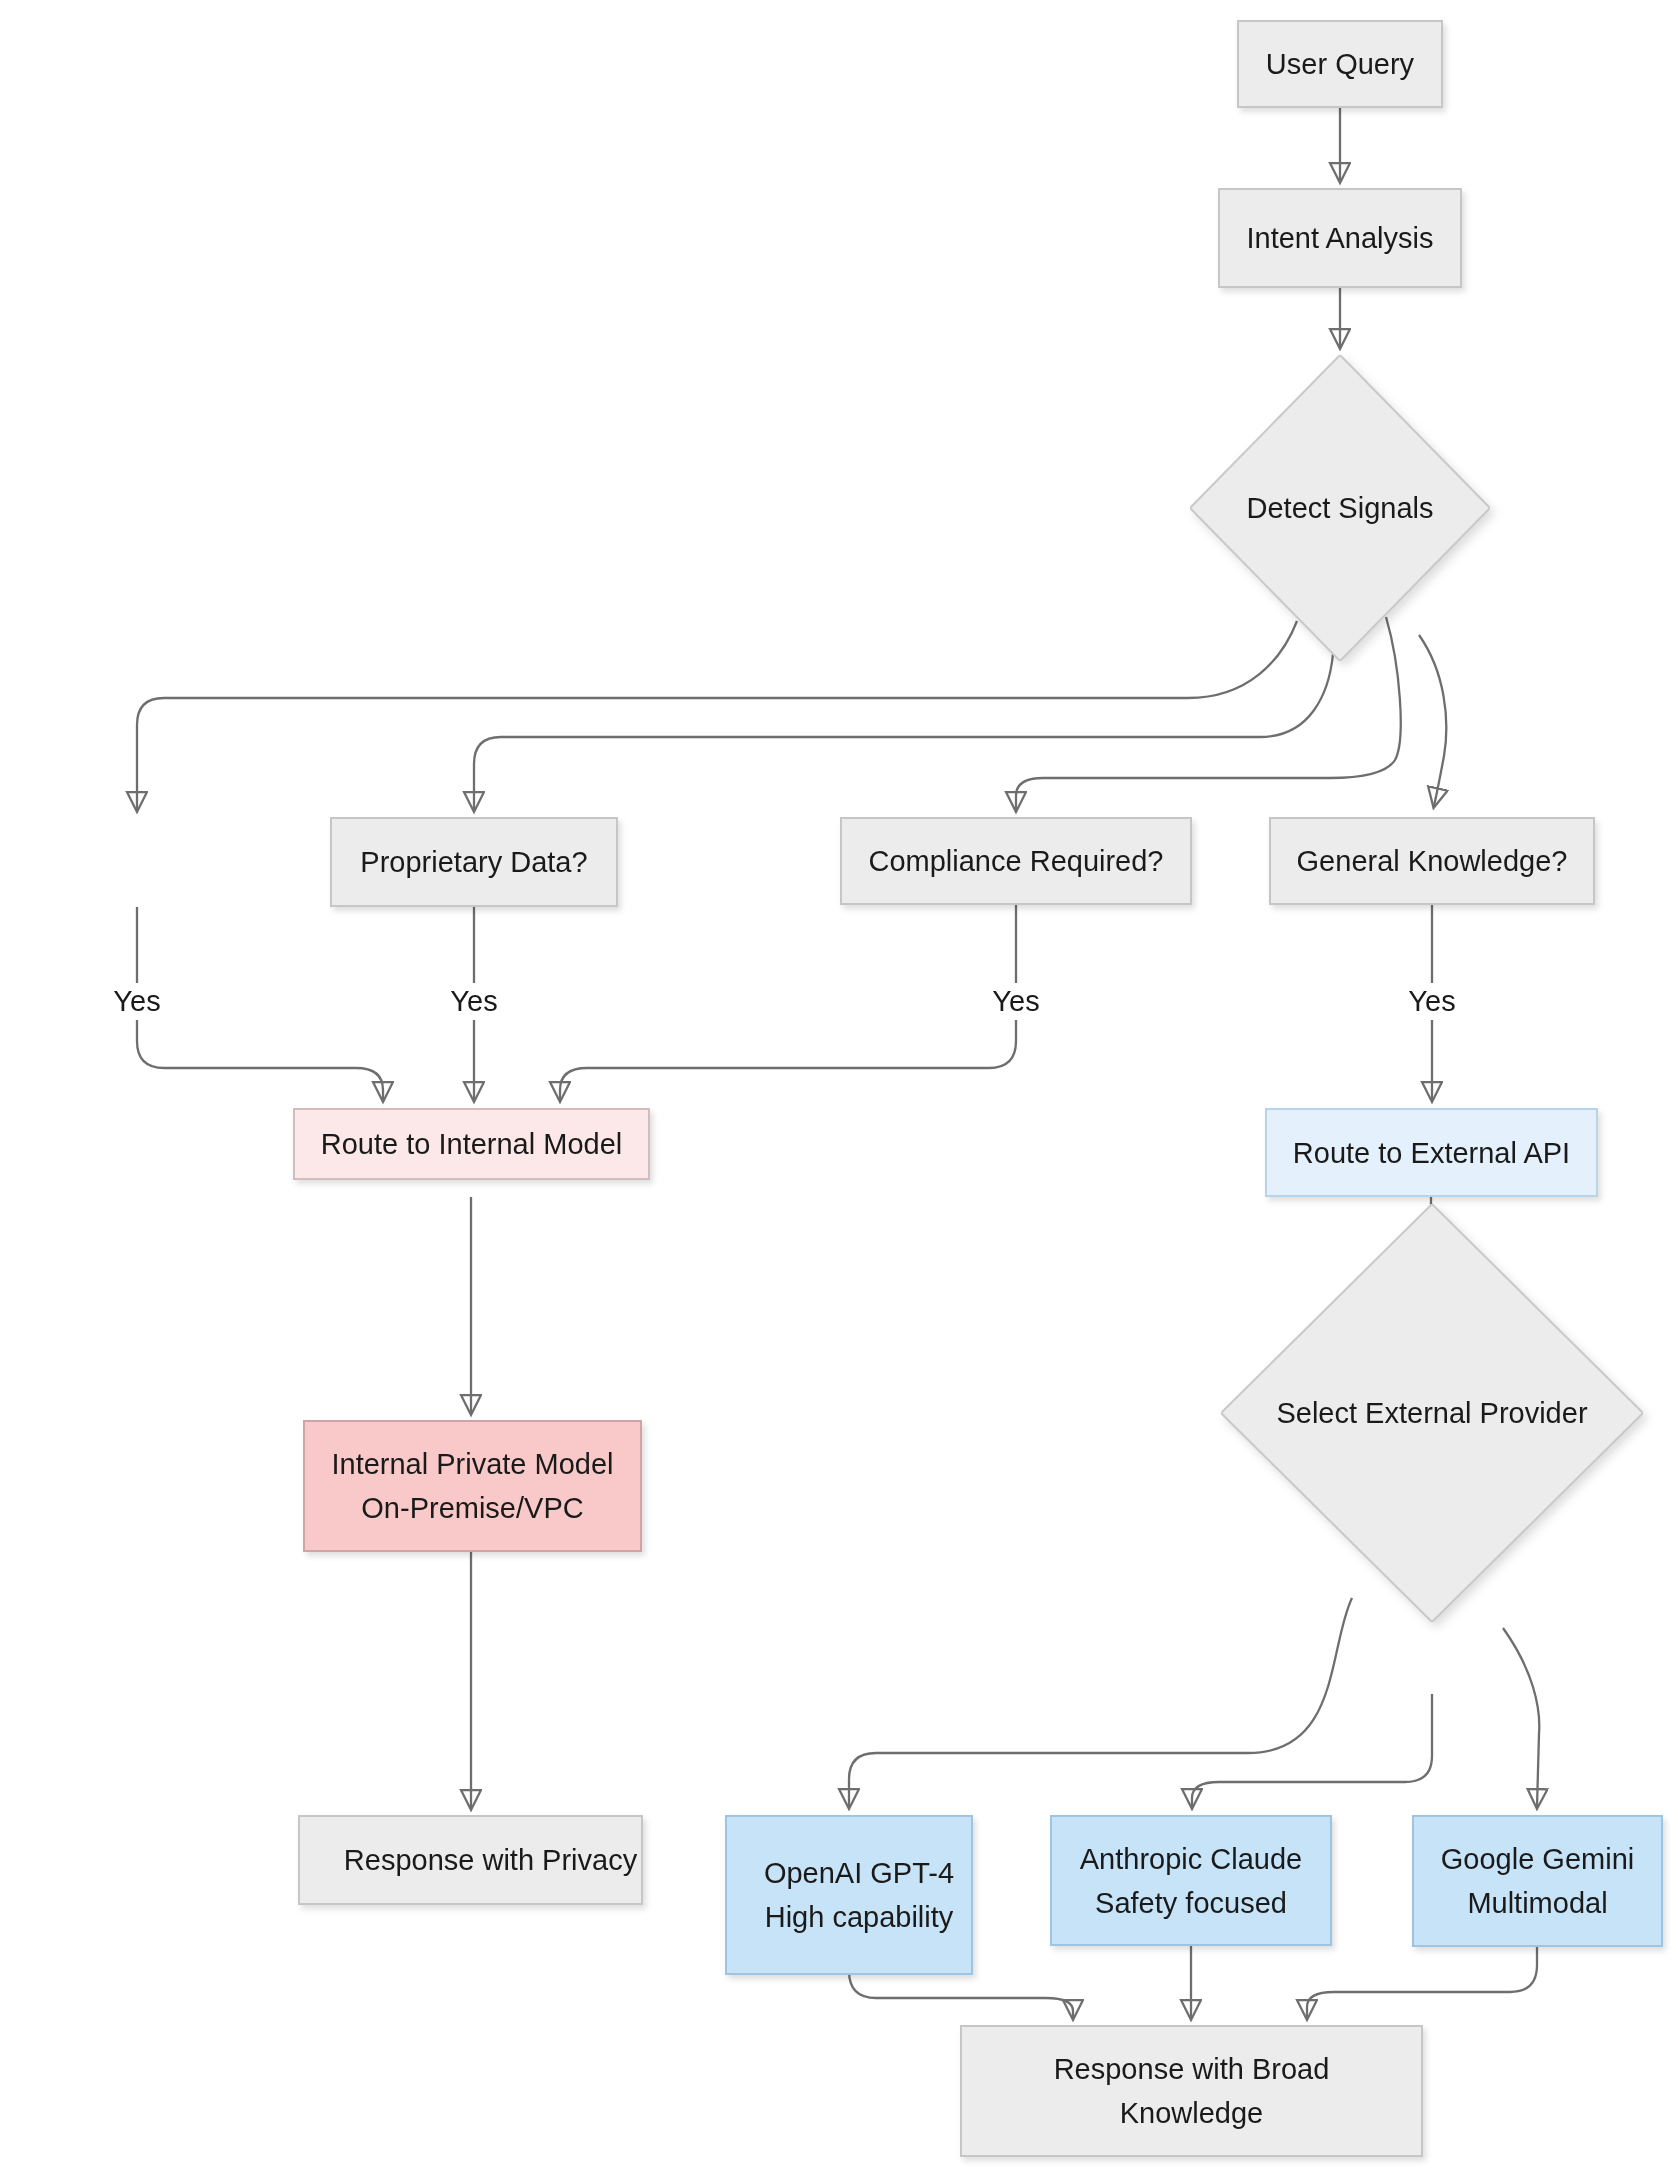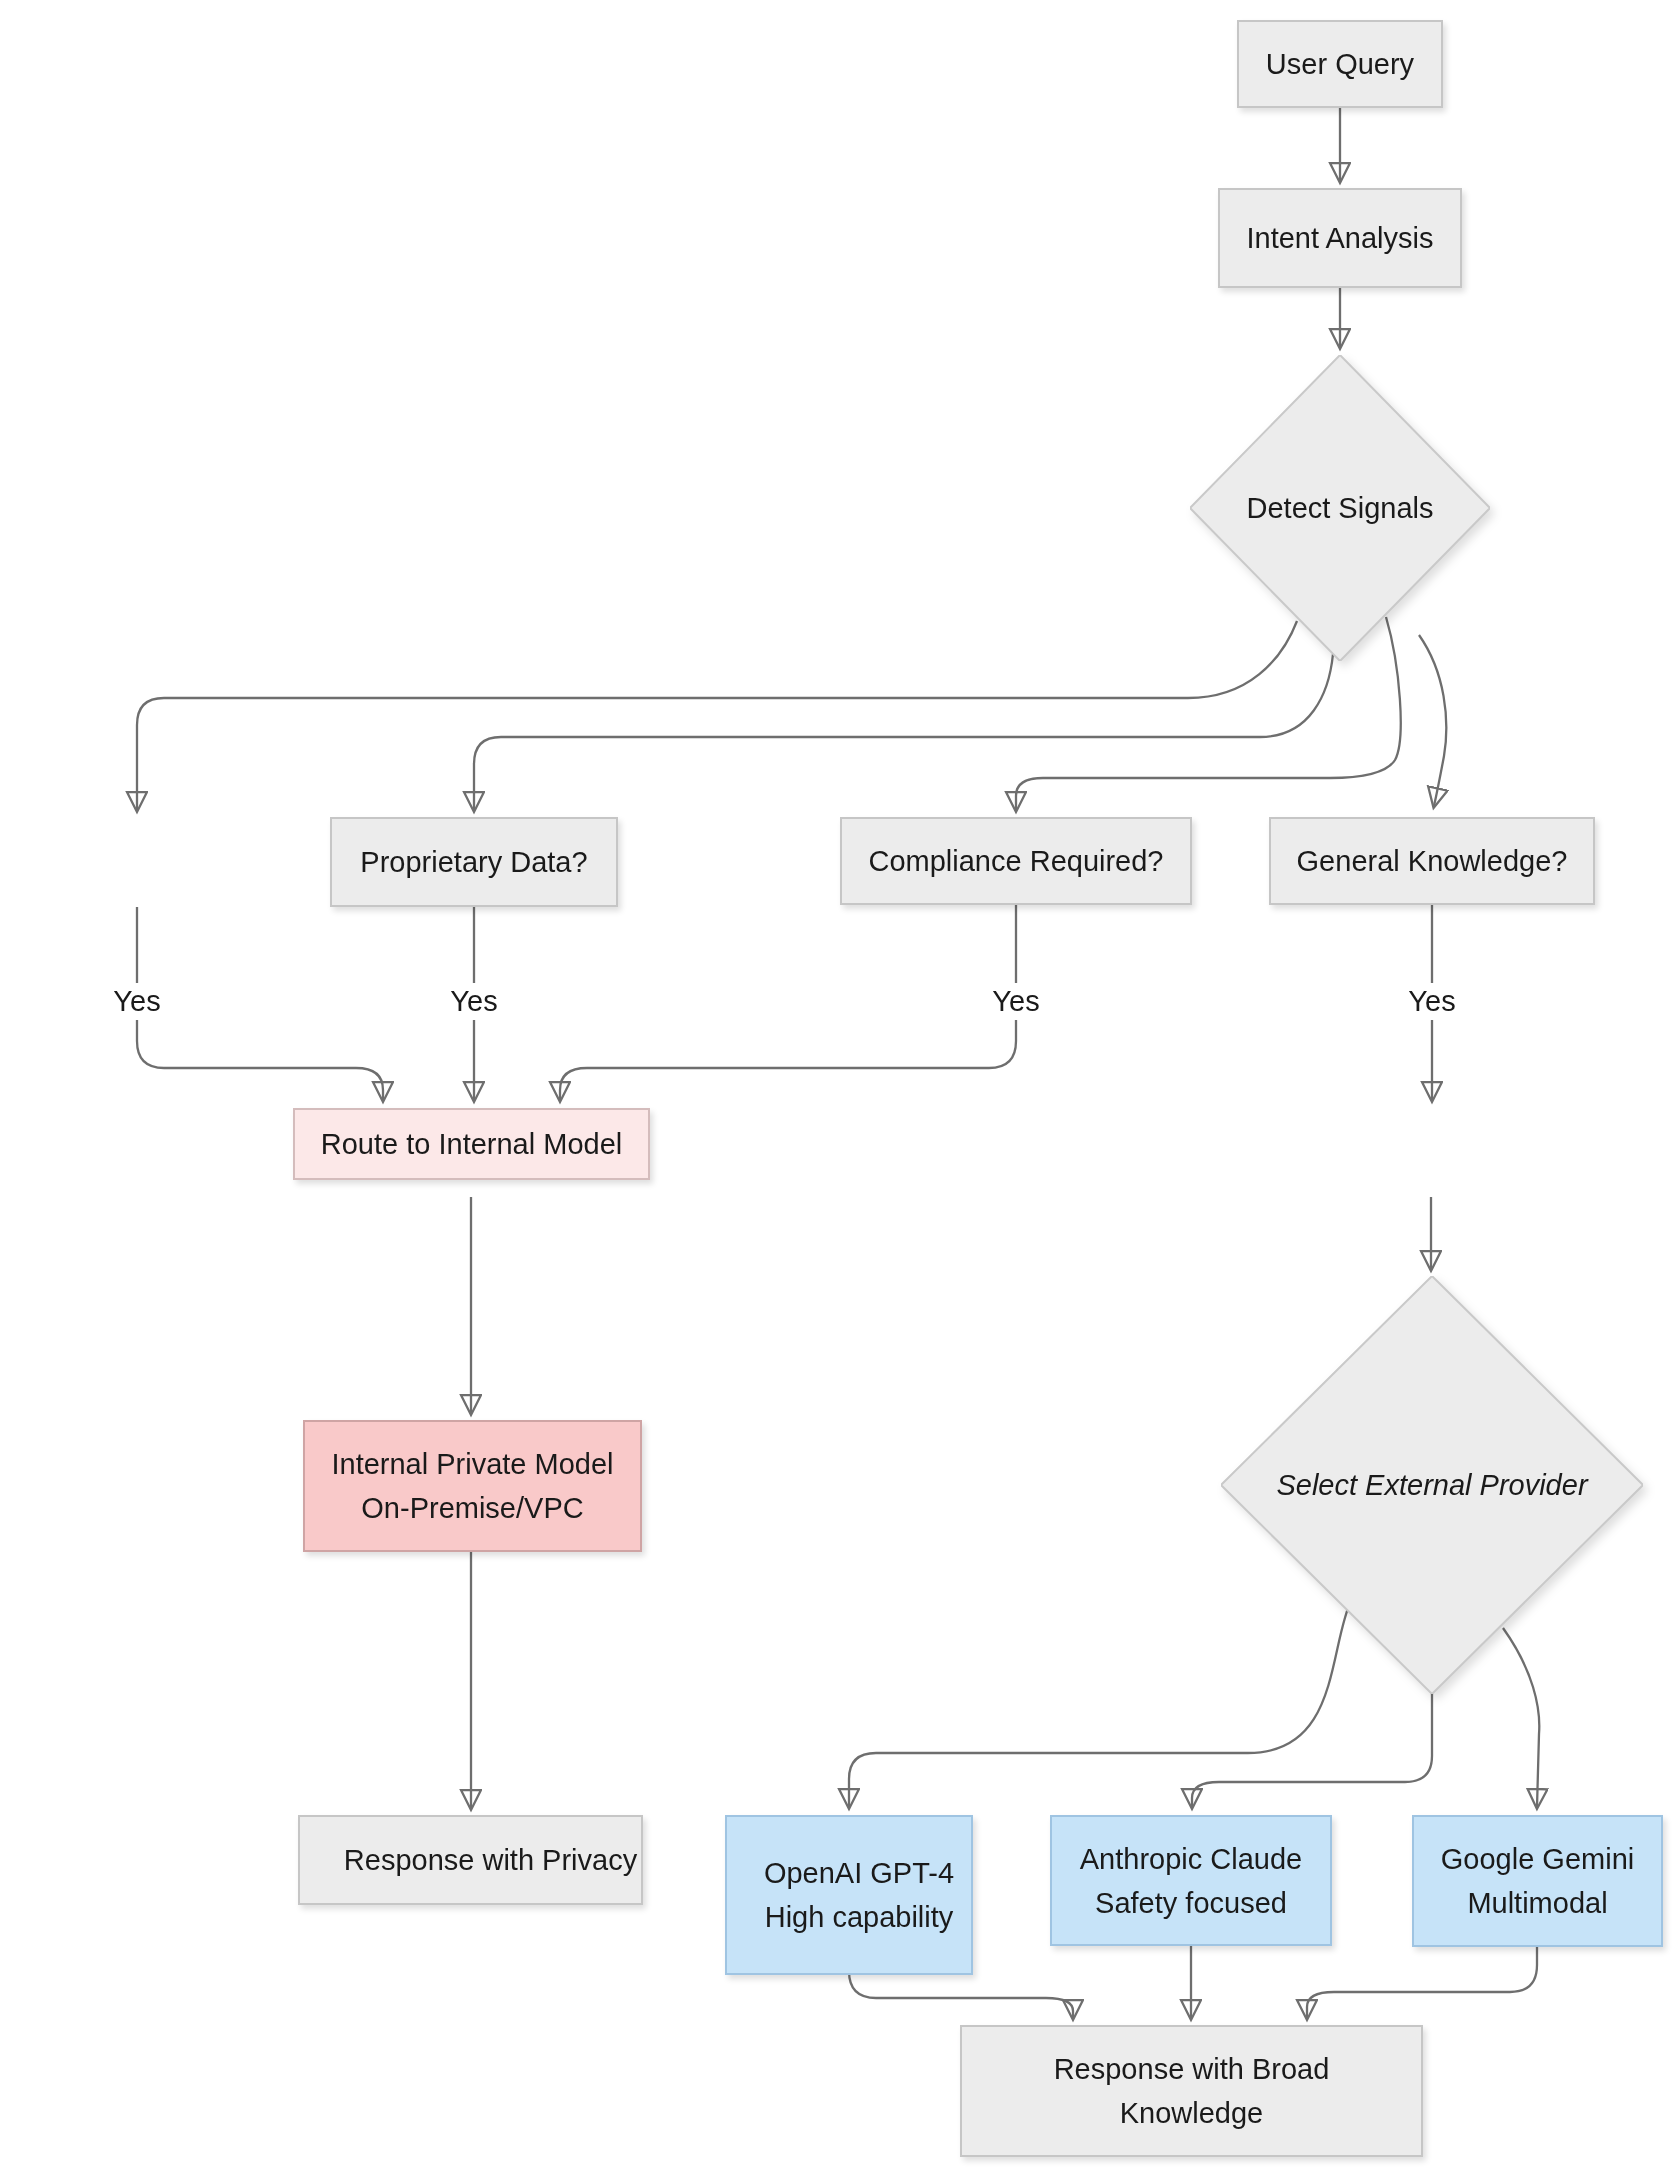--- a/index.html
+++ b/index.html
@@ -62,21 +62,21 @@
   #n-user      {left:1237px;top:20px;  width:206px;height:88px;}
   #n-intent    {left:1218px;top:188px; width:244px;height:100px;}
   #n-detect    {left:1190px;top:355px; width:300px;height:306px;}
   #n-pii       {left:19px;  top:817px; width:237px;height:90px;}
   #n-prop      {left:330px; top:817px; width:288px;height:90px;}
   #n-comp      {left:840px; top:817px; width:352px;height:88px;}
   #n-general   {left:1269px;top:817px; width:326px;height:88px;}
   #n-route-int {left:293px; top:1108px;width:357px;height:72px;}
   #n-route-ext {left:1265px;top:1108px;width:333px;height:89px;}
   #n-internal  {left:303px; top:1420px;width:339px;height:132px;}
-  #n-select    {left:1221px;top:1276px;width:422px;height:418px;font-style:italic;}
+  #n-select    {left:1221px;top:1204px;width:422px;height:418px;}
   #n-resp-priv {left:298px; top:1815px;width:345px;height:90px;padding-left:40px;}
   #n-openai    {left:725px; top:1815px;width:248px;height:160px;padding-left:20px;}
   #n-anthropic {left:1050px;top:1815px;width:282px;height:131px;}
   #n-google    {left:1412px;top:1815px;width:251px;height:132px;}
   #n-resp-broad{left:960px; top:2025px;width:463px;height:132px;}
   
   #lbl-yes-pii    {left:137px; top:983px;}
   #lbl-yes-prop   {left:474px; top:983px;}
   #lbl-yes-comp   {left:1016px;top:983px;}
   #lbl-yes-general{left:1432px;top:983px;}
@@ -143,20 +143,23 @@
 
   <div class="yes-label" id="lbl-yes-pii">Yes</div>
   <div class="yes-label" id="lbl-yes-prop">Yes</div>
   <div class="yes-label" id="lbl-yes-comp">Yes</div>
   <div class="yes-label" id="lbl-yes-general">Yes</div>
 
   <div id="n-route-int" class="node f-pink-light">
     <span>Route to Internal Model</span>
   </div>
 
+  <div id="n-route-ext" class="node f-blue-light">
+    <span>Route to External API</span>
+  </div>
 
   <div id="n-internal" class="node f-pink-strong">
     <span>Internal Private Model</span>
     <span>On-Premise/VPC</span>
   </div>
 
   <div id="n-select" class="diamond">
     <svg width="422" height="418" viewBox="0 0 422 418" xmlns="http://www.w3.org/2000/svg">
       <polygon points="211,0 422,209 211,418 0,209"></polygon>
     </svg>

